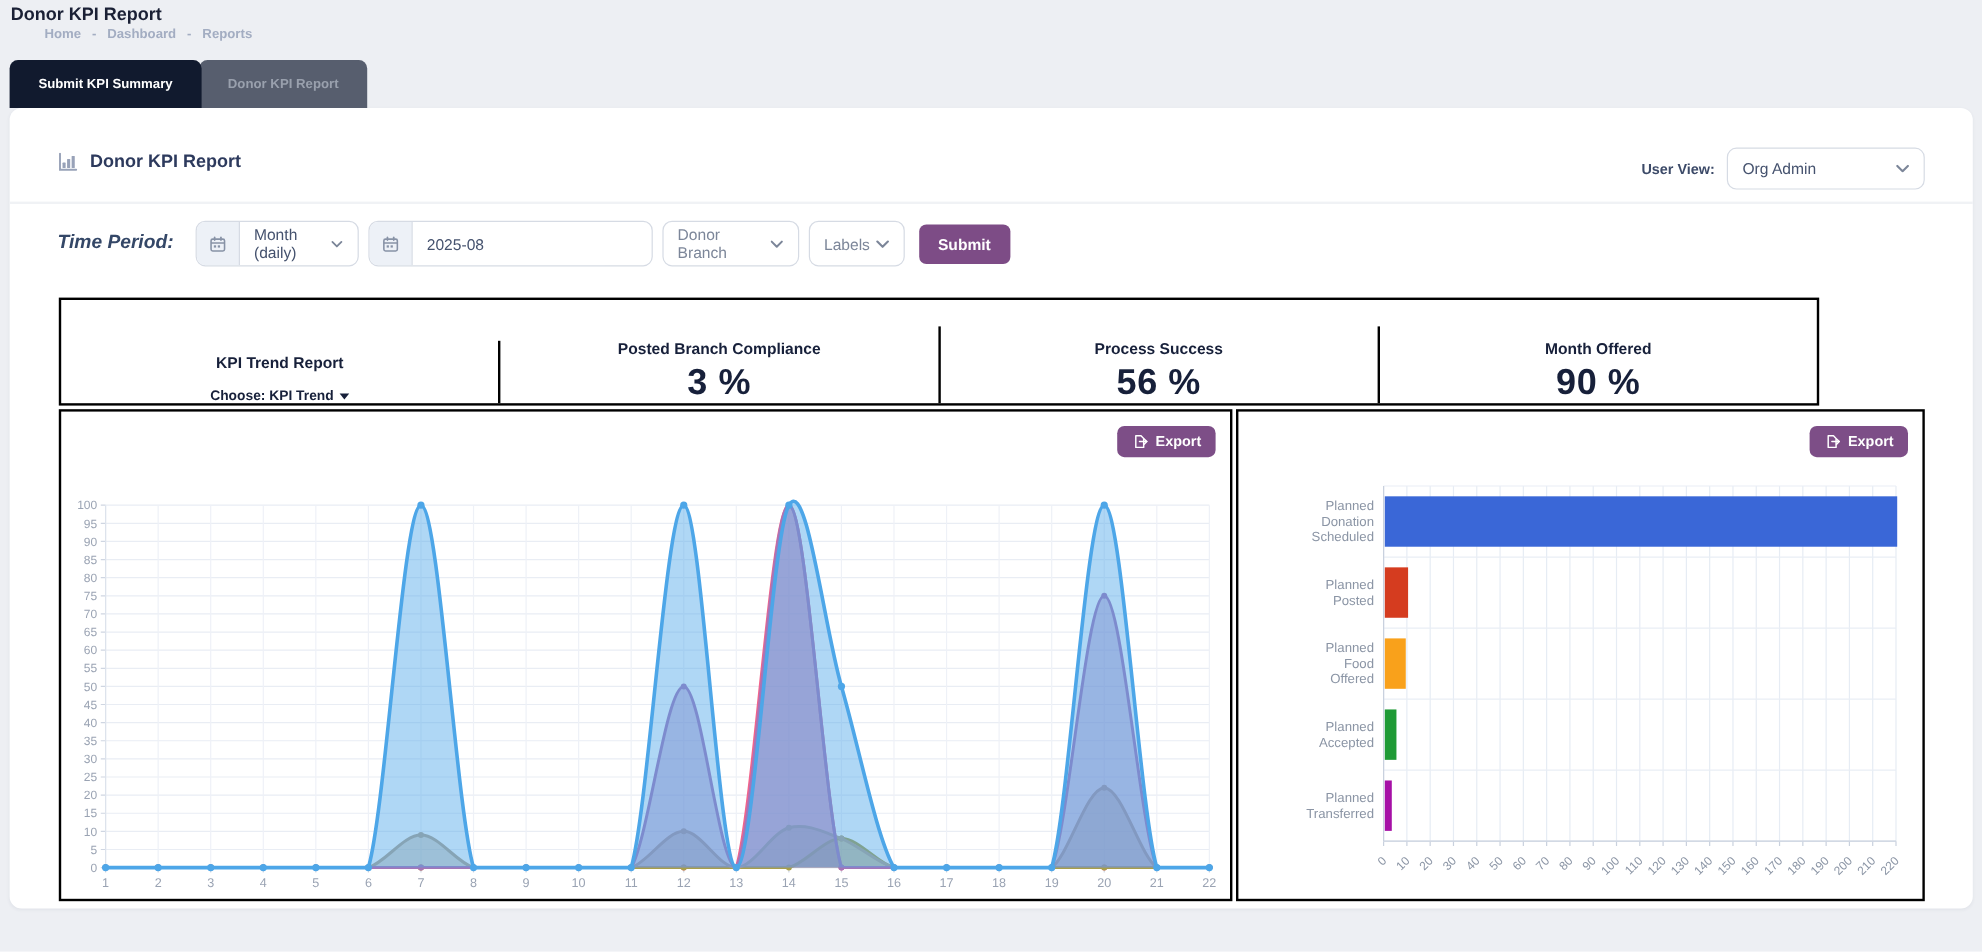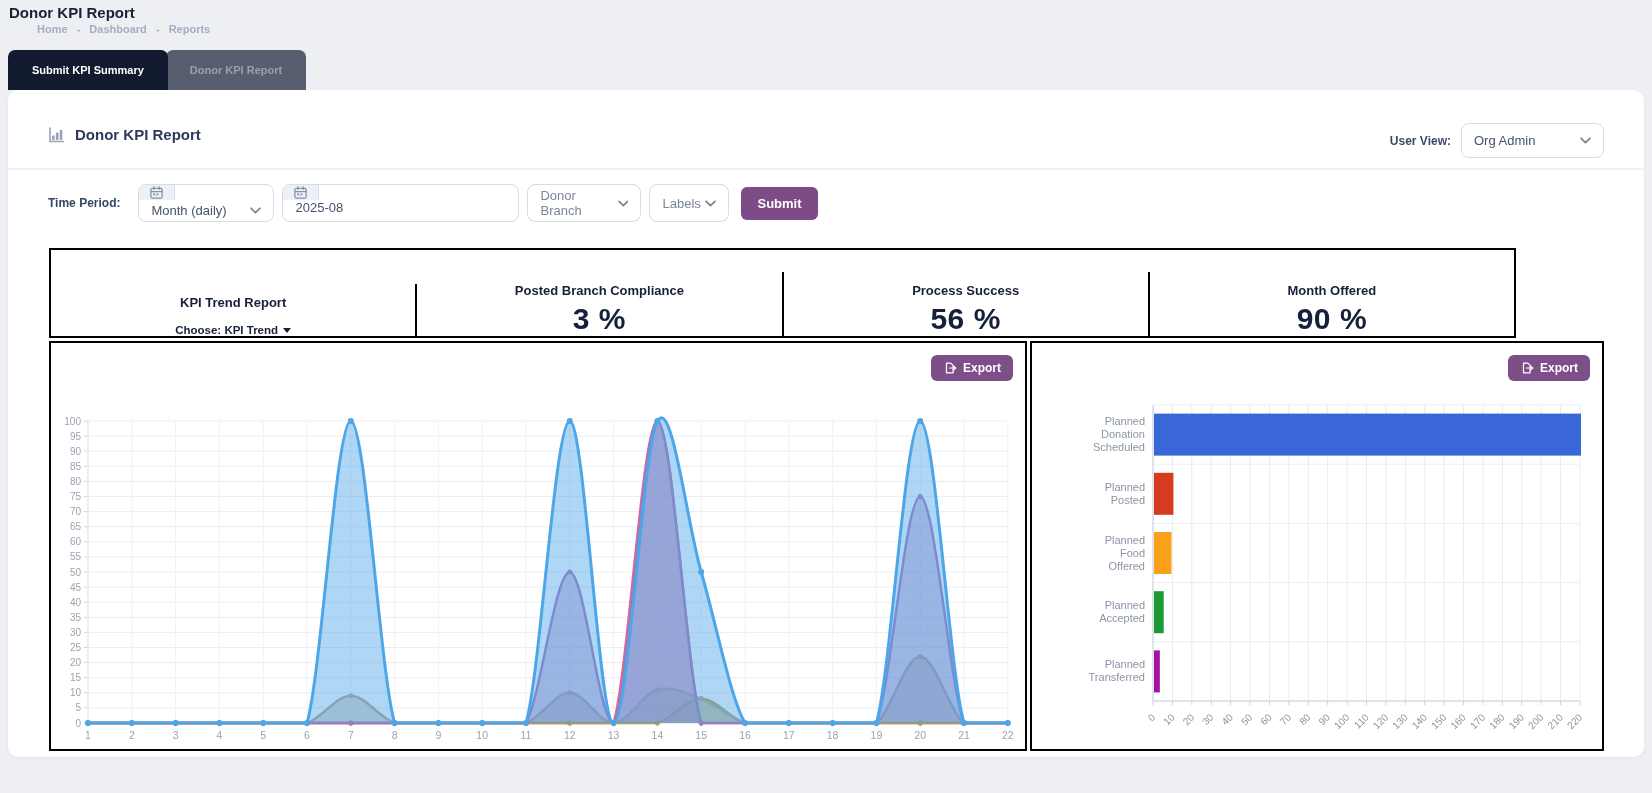--- a/index.html
+++ b/index.html
@@ -22,26 +22,26 @@
   
   .card { position:absolute; left:8px; top:90px; width:1636px; height:667px;
           background:#ffffff; border-radius:10px; box-shadow:0 1px 3px rgba(40,50,80,.06); }
   .card-header { position:absolute; left:0; top:0; width:100%; height:80px; border-bottom:2px solid #f0f2f5; }
   .card-title-wrap { position:absolute; left:40px; top:36px; display:flex; align-items:center; gap:10px; }
   .card-title { font-size:15px; font-weight:700; color:#2d3a5d; }
   .user-view { position:absolute; right:40px; top:33px; display:flex; align-items:center; gap:10px; }
   .user-view-label { font-size:12px; font-weight:700; color:#3c4a68; }
   .select-box { display:flex; align-items:center; justify-content:space-between; border:1px solid #d6dbe4;
                 border-radius:8px; background:#fff; padding:0 12px; font-size:13px; color:#45526e; cursor:pointer; }
-  .uv-select { width:143px; height:35px; }
+  .uv-select { width:165px; height:35px; }
   
   .filters { position:absolute; left:40px; top:94px; height:38px; display:flex; align-items:center; }
-  .filter-label { font-size:12px; font-weight:800; color:#344767; margin-right:18px; }
+  .filter-label { font-size:16px; font-weight:800; color:#344767; margin-right:18px;font-style:italic; }
   .input-group { display:flex; align-items:stretch; border:1px solid #d6dbe4; border-radius:8px; overflow:hidden;
-                 height:38px; background:#fff; margin-right:8px;flex-direction:column; }
+                 height:38px; background:#fff; margin-right:8px; }
   .ig-icon { width:36px; background:#edf1f7; border-right:1px solid #d6dbe4; display:flex; align-items:center; justify-content:center; }
   .ig-select { display:flex; align-items:center; justify-content:space-between; padding:0 12px; font-size:13px; color:#45526e; cursor:pointer; }
   .ig-input { border:none; outline:none; font-size:13px; color:#45526e; padding:0 12px; width:160px;
               font-family:"Liberation Sans","DejaVu Sans",sans-serif; }
   .sm-select { height:38px; margin-right:8px; }
   .placeholder { color:#7c8699; }
   .submit-btn { height:33px; padding:0 16px; background:#7d4c86; color:#fff; border:none; border-radius:6px;
                 font-size:13px; font-weight:700; cursor:pointer; margin-left:4px;
                 font-family:"Liberation Sans","DejaVu Sans",sans-serif; }
   

